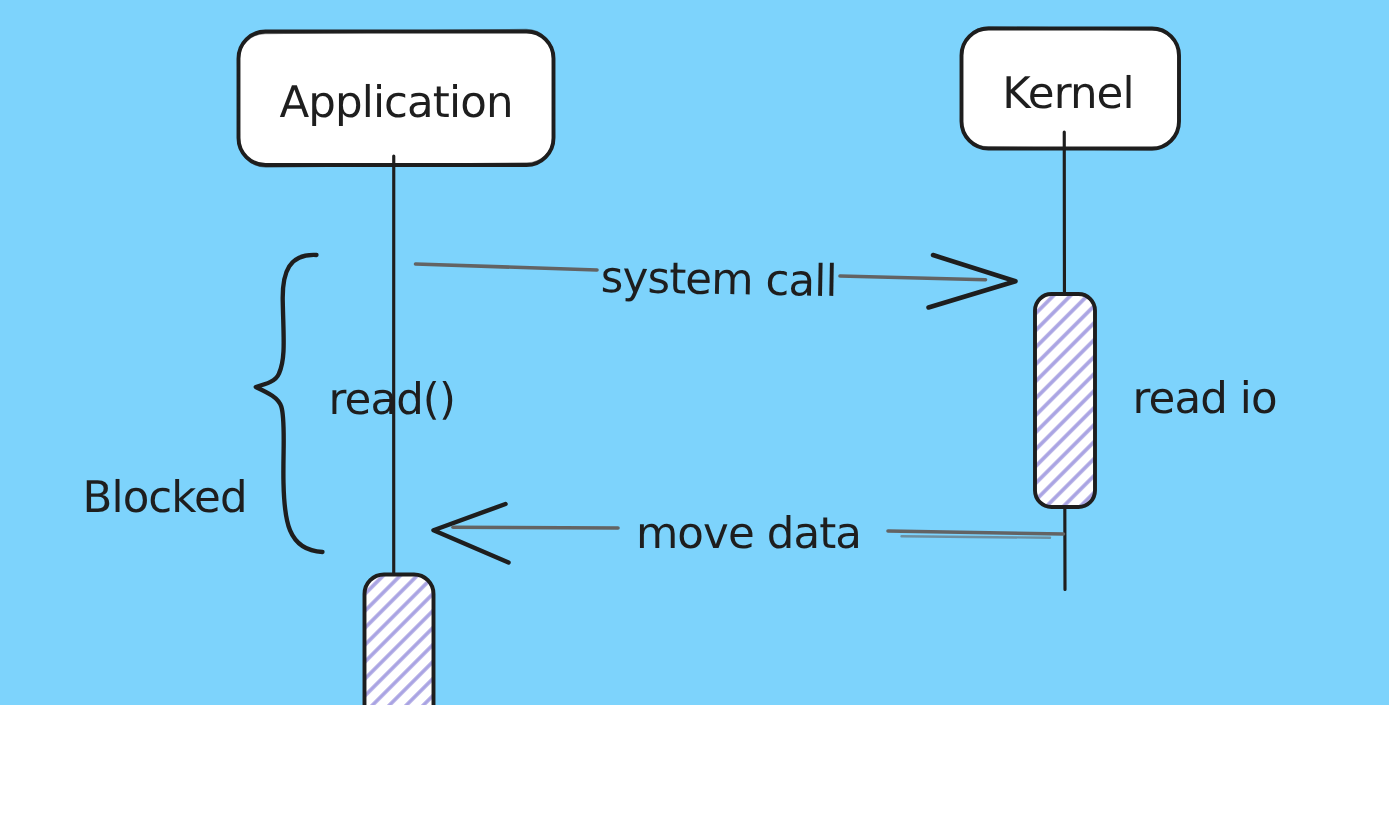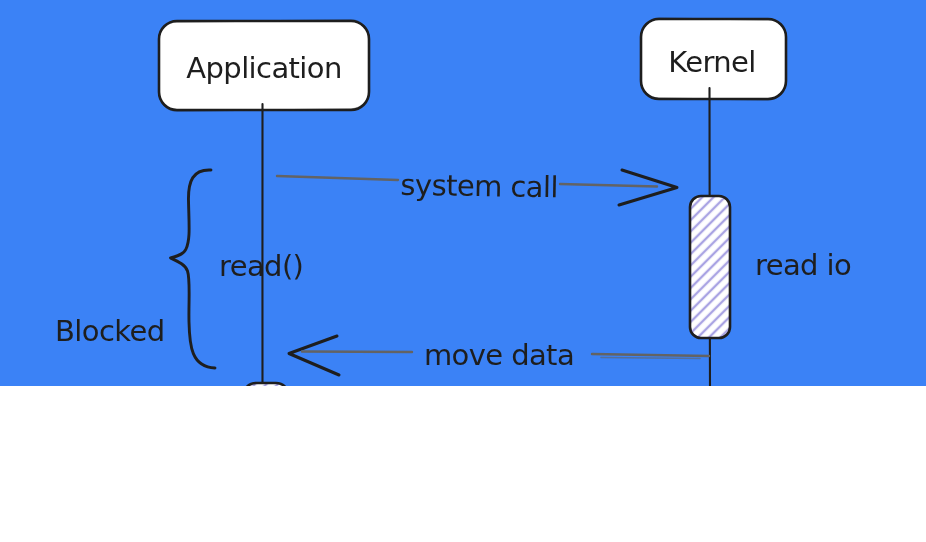--- a/index.html
+++ b/index.html
@@ -1,20 +1,20 @@
 <!DOCTYPE html>
 <html><head>
 <meta charset="utf-8">
 <style>
   html, body { margin: 0; padding: 0; background: #ffffff; }
   .stage {
     position: relative;
     width: 926px;
-    height: 386px;
-    background: #3b82f6;
+    height: 470px;
+    background: #7dd3fc;
     overflow: hidden;
   }
   svg { display: block; }
   text {
     font-family: "DejaVu Sans", sans-serif;
     letter-spacing: -0.6px;
   }
   .actor-label   { font-size: 29px; }
   .msg-label     { font-size: 29px; }
   .note-label    { font-size: 29px; }

